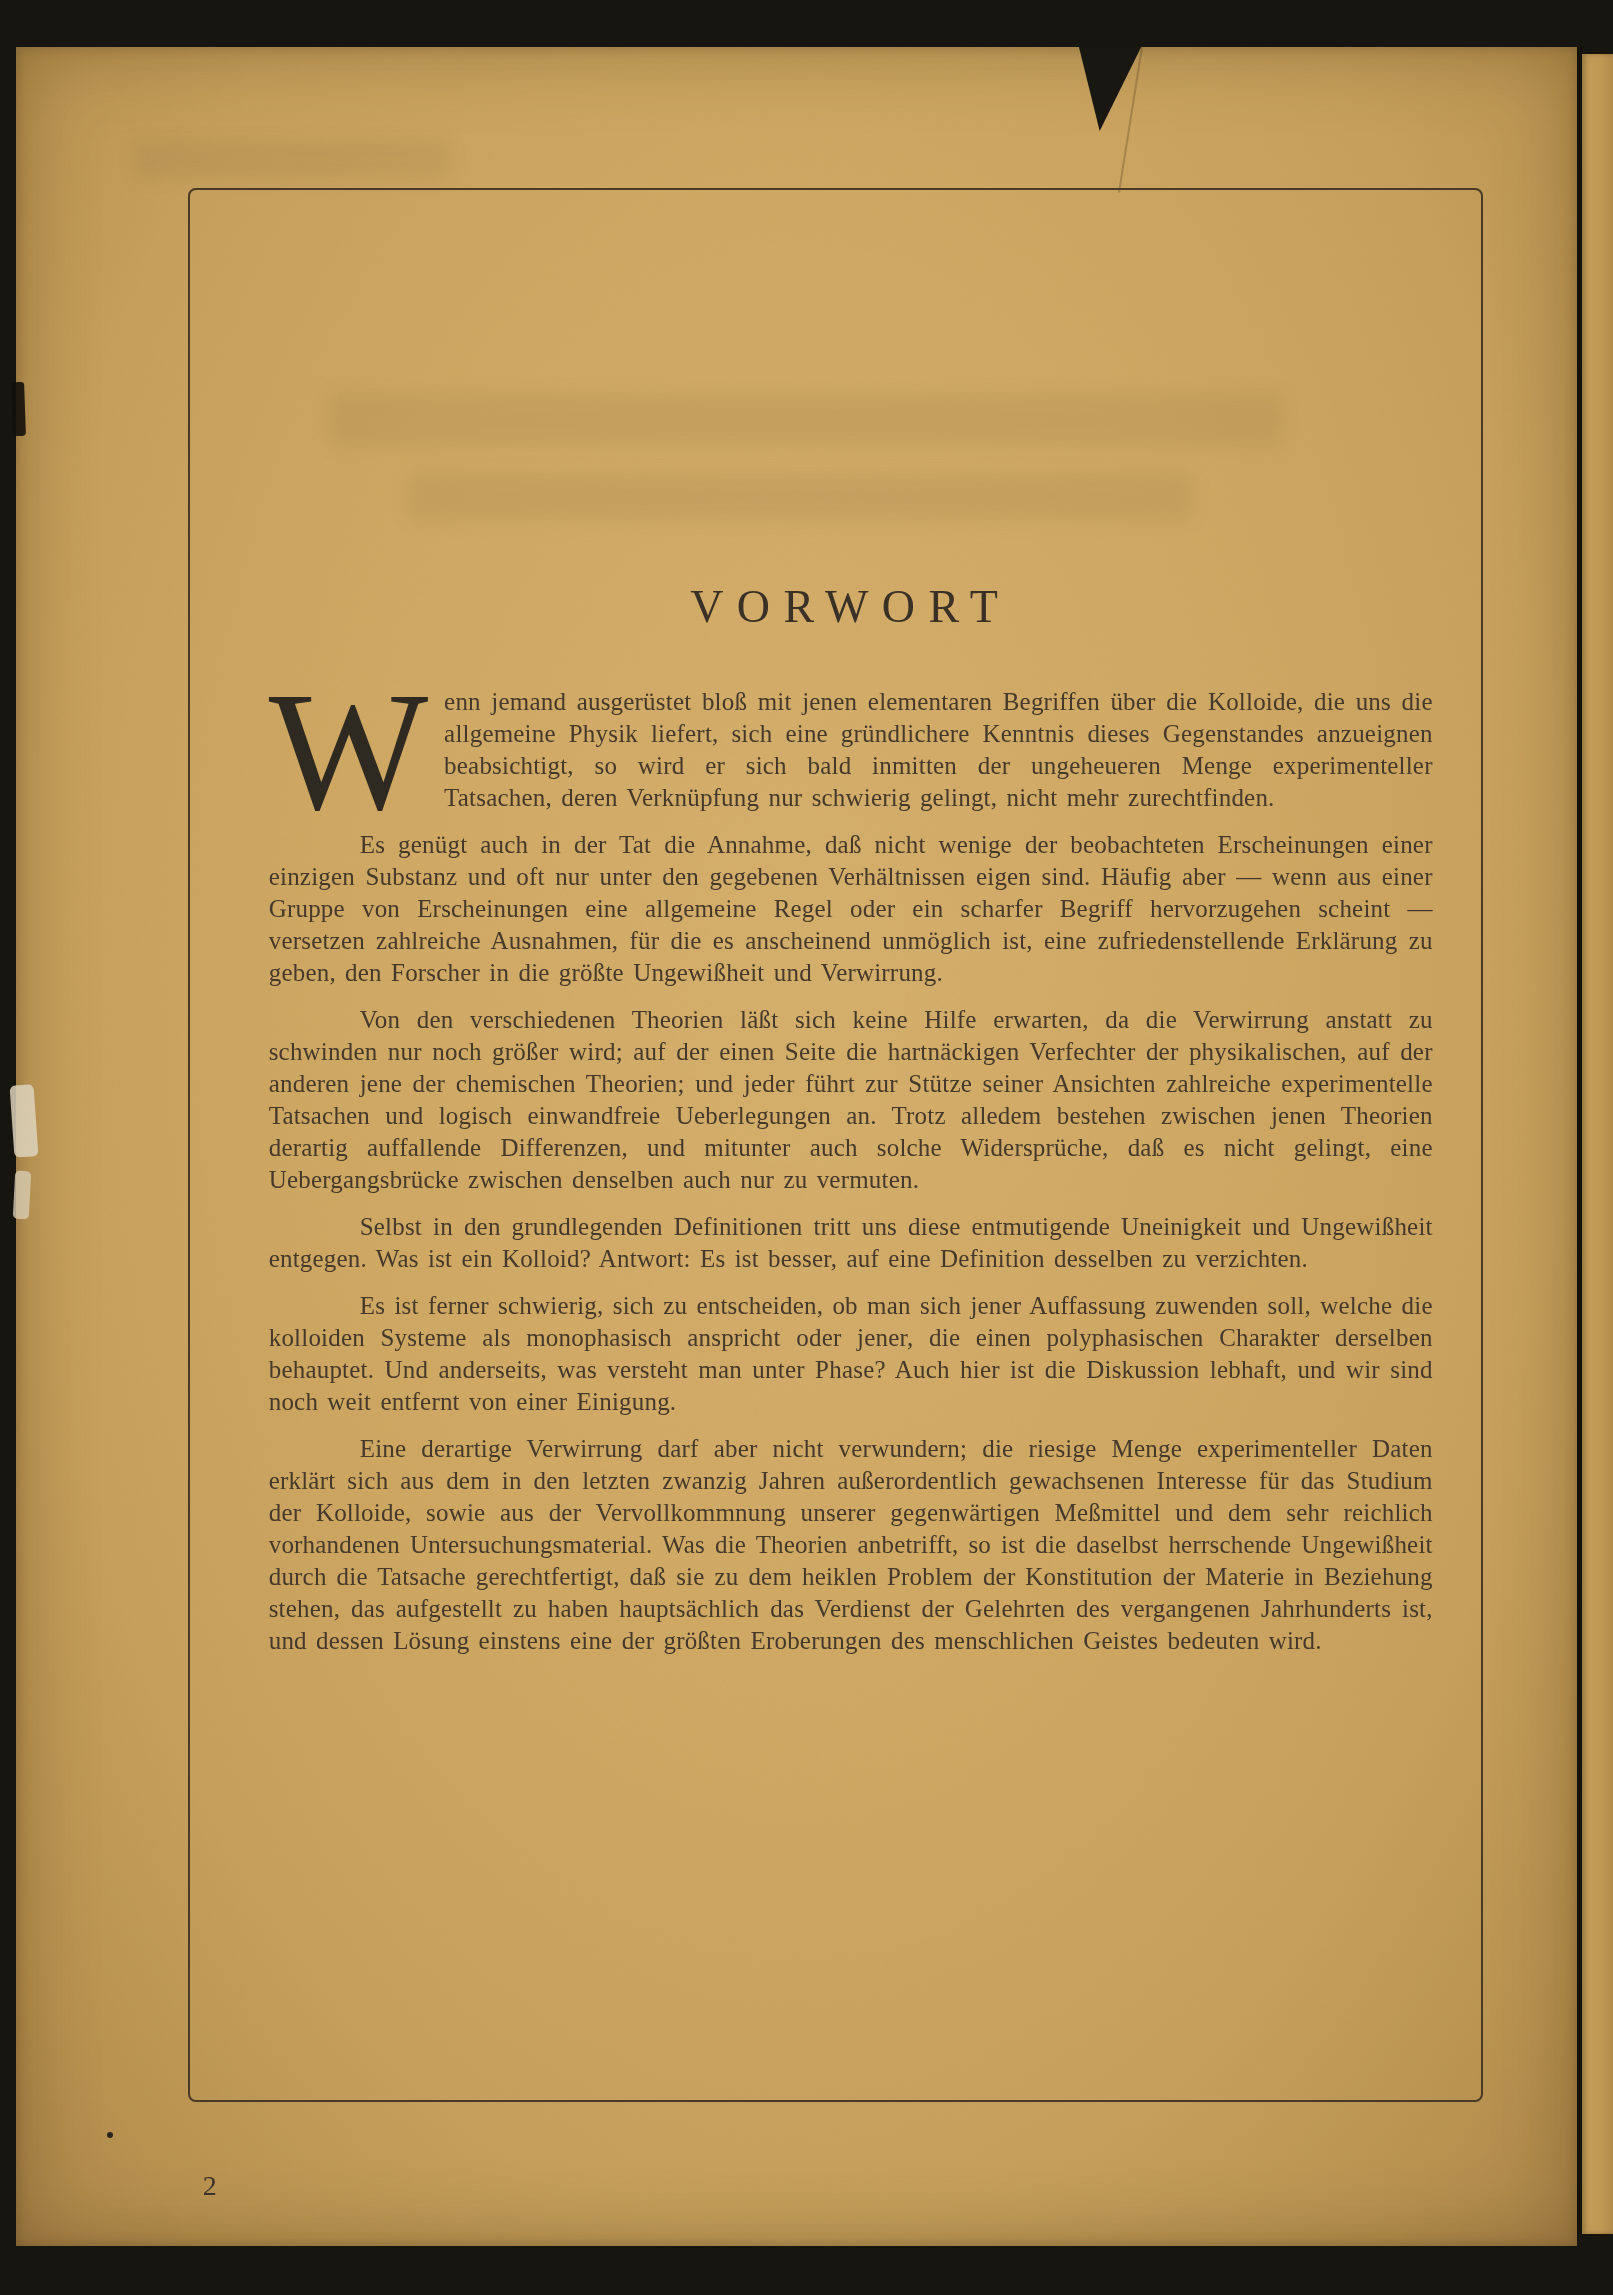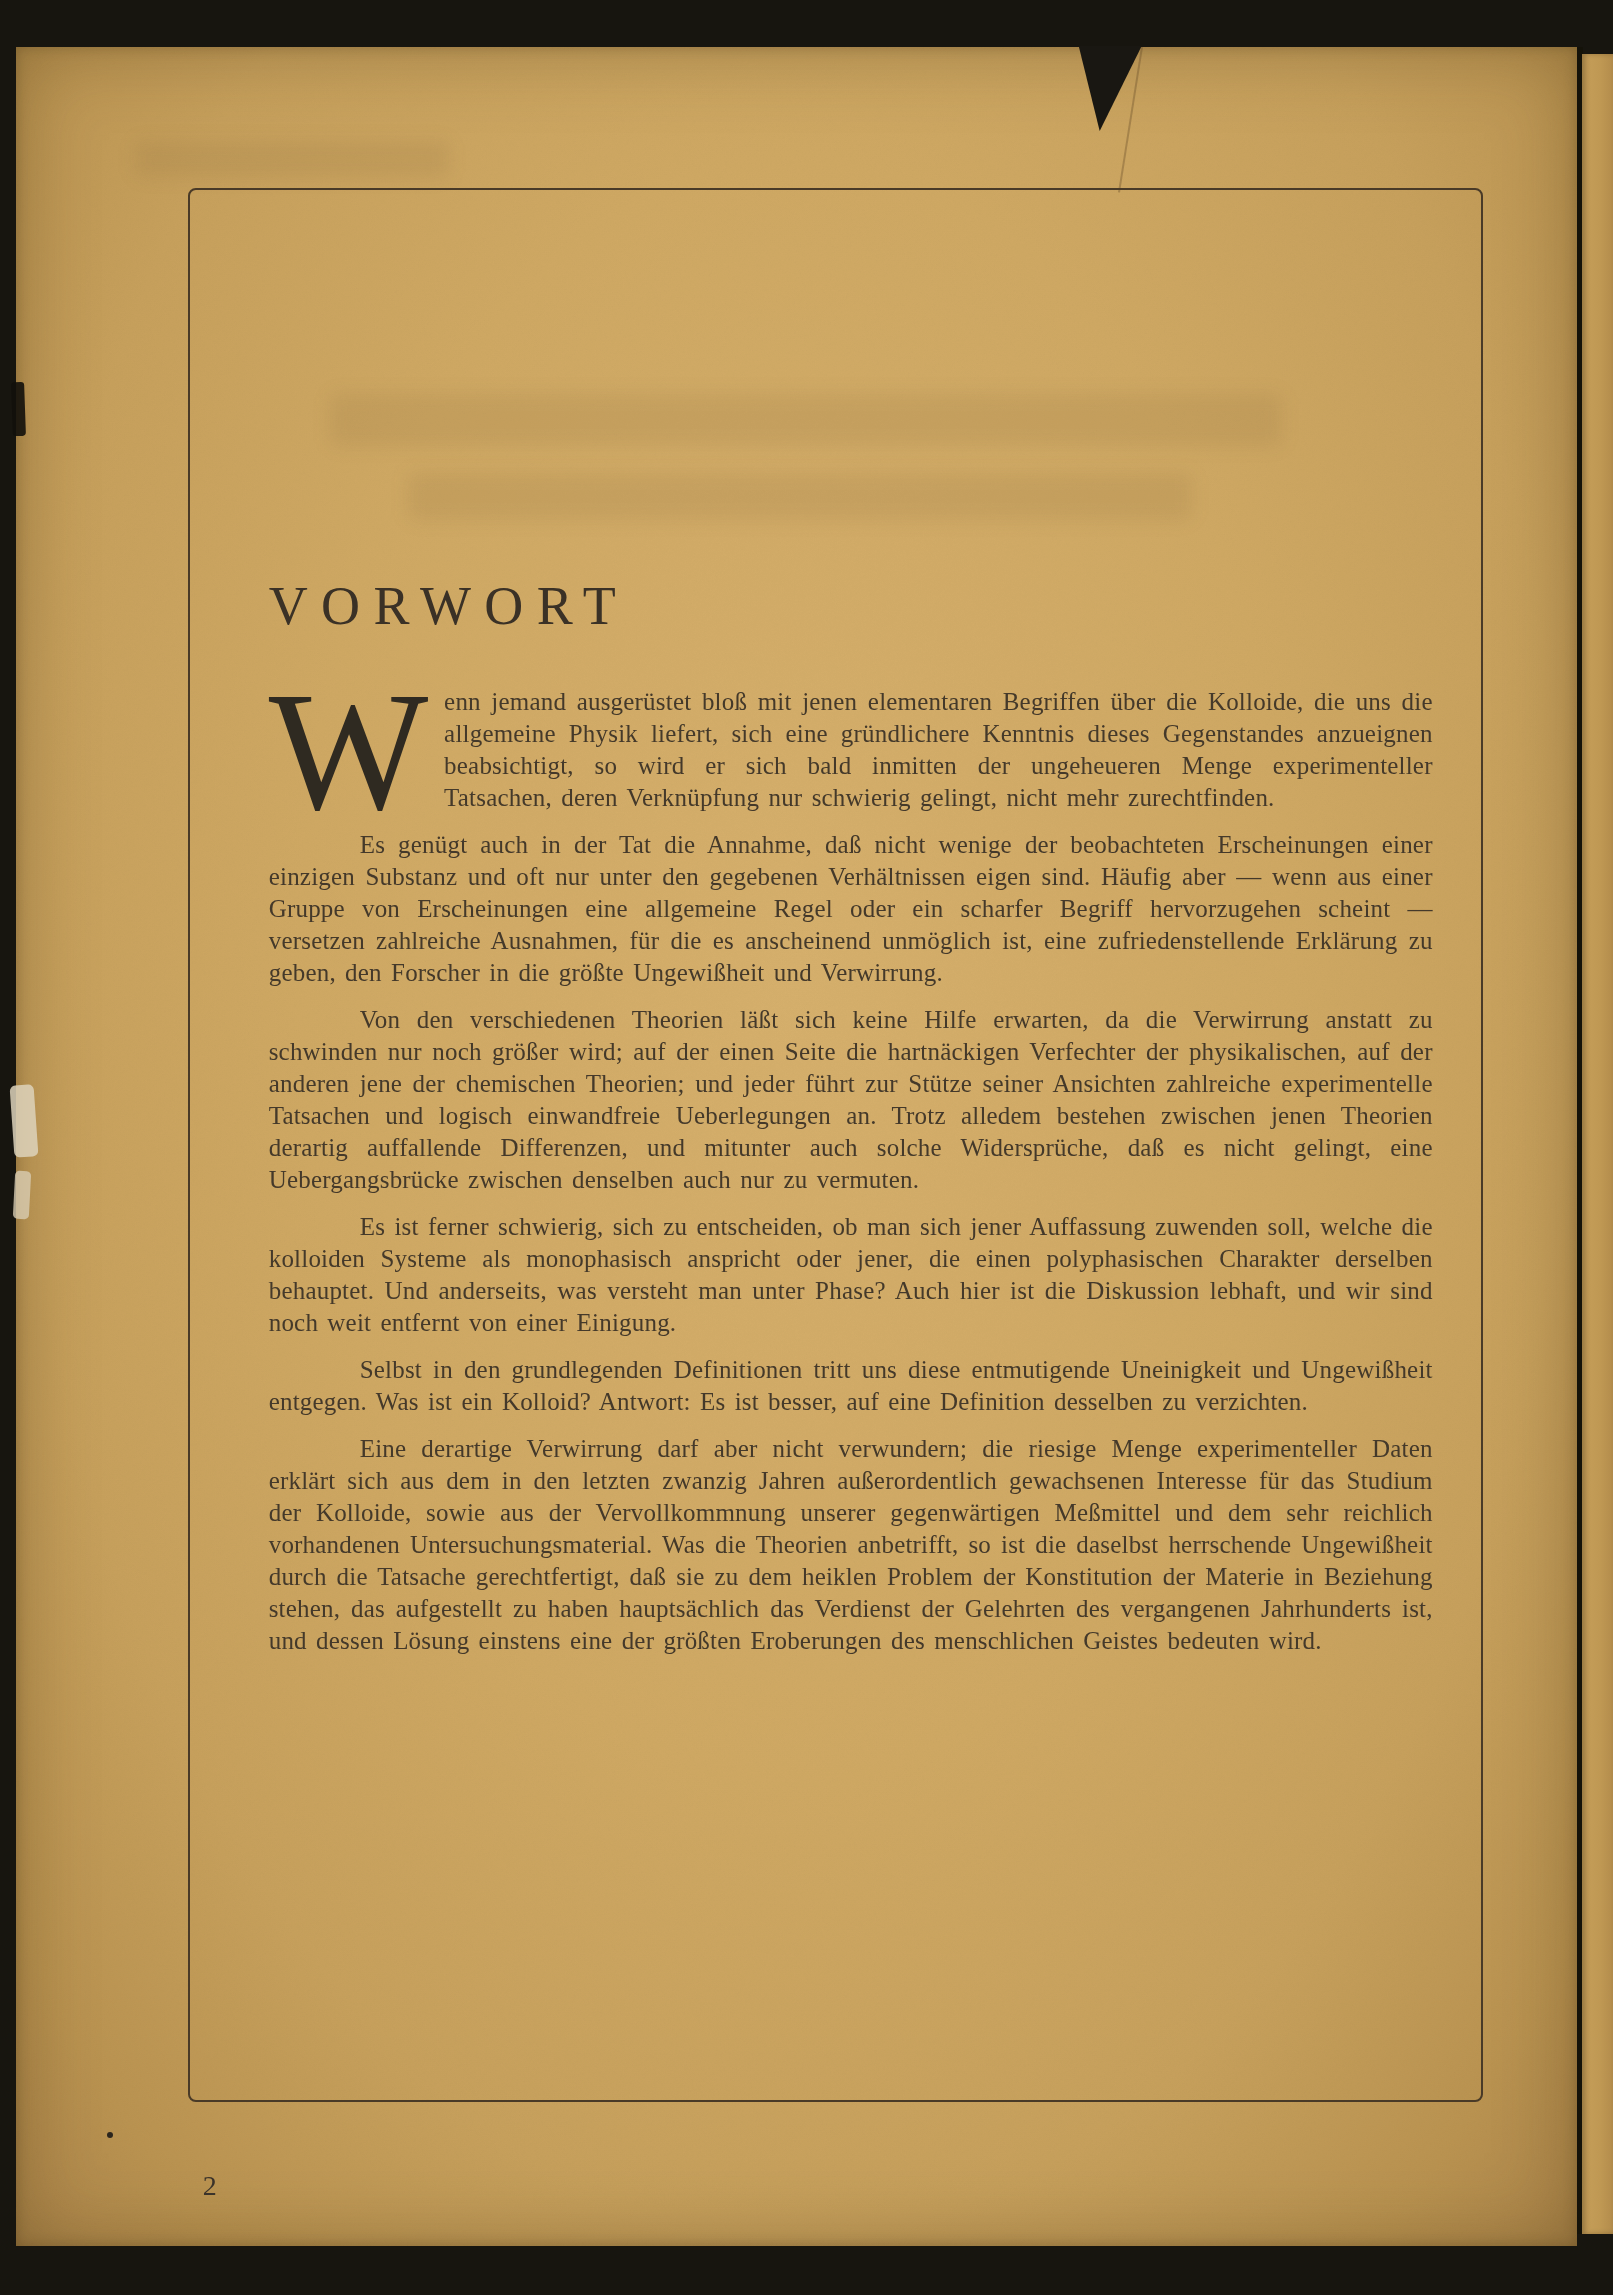--- a/index.html
+++ b/index.html
@@ -84,24 +84,24 @@
 
   
   .content {
     position: absolute;
     left: 253px; top: 528px;
     width: 1164px;
     color: #44392a;
   }
   .title {
     margin: 0 0 48px 0;
-    font-size: 54px;
+    font-size: 46px;
     font-weight: 400;
     letter-spacing: 13.4px;
-    text-align: left;
+    text-align: center;
     line-height: 63px;
     color: #3a3126;
     font-family: Liberation Serif, serif;
   }
   .para {
     margin: 0 0 15px 0;
     font-size: 25px;
     line-height: 32px;
     text-align: justify;
     word-spacing: 2.8px;
@@ -173,22 +173,22 @@
 
   <div class="frame"></div>
 
   <div class="content">
     <h1 class="title">VORWORT</h1>
 
     <p class="para first"><span class="dropcap">W</span><span>enn jemand ausgerüstet bloß mit jenen elementaren Begriffen über die Kolloide, die uns die allgemeine Physik liefert, sich eine gründlichere Kenntnis dieses Gegenstandes anzueignen beabsichtigt, so wird er sich bald inmitten der ungeheueren Menge experimenteller Tatsachen, deren Verknüpfung nur schwierig gelingt, nicht mehr zurechtfinden.</span></p>
 
     <p class="para indent">Es genügt auch in der Tat die Annahme, daß nicht wenige der beobachteten Erscheinungen einer einzigen Substanz und oft nur unter den gegebenen Verhältnissen eigen sind. Häufig aber — wenn aus einer Gruppe von Erscheinungen eine allgemeine Regel oder ein scharfer Begriff hervorzugehen scheint — versetzen zahlreiche Ausnahmen, für die es anscheinend unmöglich ist, eine zufriedenstellende Erklärung zu geben, den Forscher in die größte Ungewißheit und Verwirrung.</p>
     <p class="para indent">Von den verschiedenen Theorien läßt sich keine Hilfe erwarten, da die Verwirrung anstatt zu schwinden nur noch größer wird; auf der einen Seite die hartnäckigen Verfechter der physikalischen, auf der anderen jene der chemischen Theorien; und jeder führt zur Stütze seiner Ansichten zahlreiche experimentelle Tatsachen und logisch einwandfreie Ueberlegungen an. Trotz alledem bestehen zwischen jenen Theorien derartig auffallende Differenzen, und mitunter auch solche Widersprüche, daß es nicht gelingt, eine Uebergangsbrücke zwischen denselben auch nur zu vermuten.</p>
+    <p class="para indent">Selbst in den grundlegenden Definitionen tritt uns diese entmutigende Uneinigkeit und Ungewißheit entgegen. Was ist ein Kolloid? Antwort: Es ist besser, auf eine Definition desselben zu verzichten.</p>
     <p class="para indent">Es ist ferner schwierig, sich zu entscheiden, ob man sich jener Auffassung zuwenden soll, welche die kolloiden Systeme als monophasisch anspricht oder jener, die einen polyphasischen Charakter derselben behauptet. Und anderseits, was versteht man unter Phase? Auch hier ist die Diskussion lebhaft, und wir sind noch weit entfernt von einer Einigung.</p>
-    <p class="para indent">Selbst in den grundlegenden Definitionen tritt uns diese entmutigende Uneinigkeit und Ungewißheit entgegen. Was ist ein Kolloid? Antwort: Es ist besser, auf eine Definition desselben zu verzichten.</p>
     <p class="para indent">Eine derartige Verwirrung darf aber nicht verwundern; die riesige Menge experimenteller Daten erklärt sich aus dem in den letzten zwanzig Jahren außerordentlich gewachsenen Interesse für das Studium der Kolloide, sowie aus der Vervollkommnung unserer gegenwärtigen Meßmittel und dem sehr reichlich vorhandenen Untersuchungsmaterial. Was die Theorien anbetrifft, so ist die daselbst herrschende Ungewißheit durch die Tatsache gerechtfertigt, daß sie zu dem heiklen Problem der Konstitution der Materie in Beziehung stehen, das aufgestellt zu haben hauptsächlich das Verdienst der Gelehrten des vergangenen Jahrhunderts ist, und dessen Lösung einstens eine der größten Eroberungen des menschlichen Geistes bedeuten wird.</p>
   </div>
 
   <div class="page-number">2</div>
   <div class="ink-speck"></div>
 </div>
 
 <div class="page-gap"></div>
 <div class="adjacent-page"></div>
 

